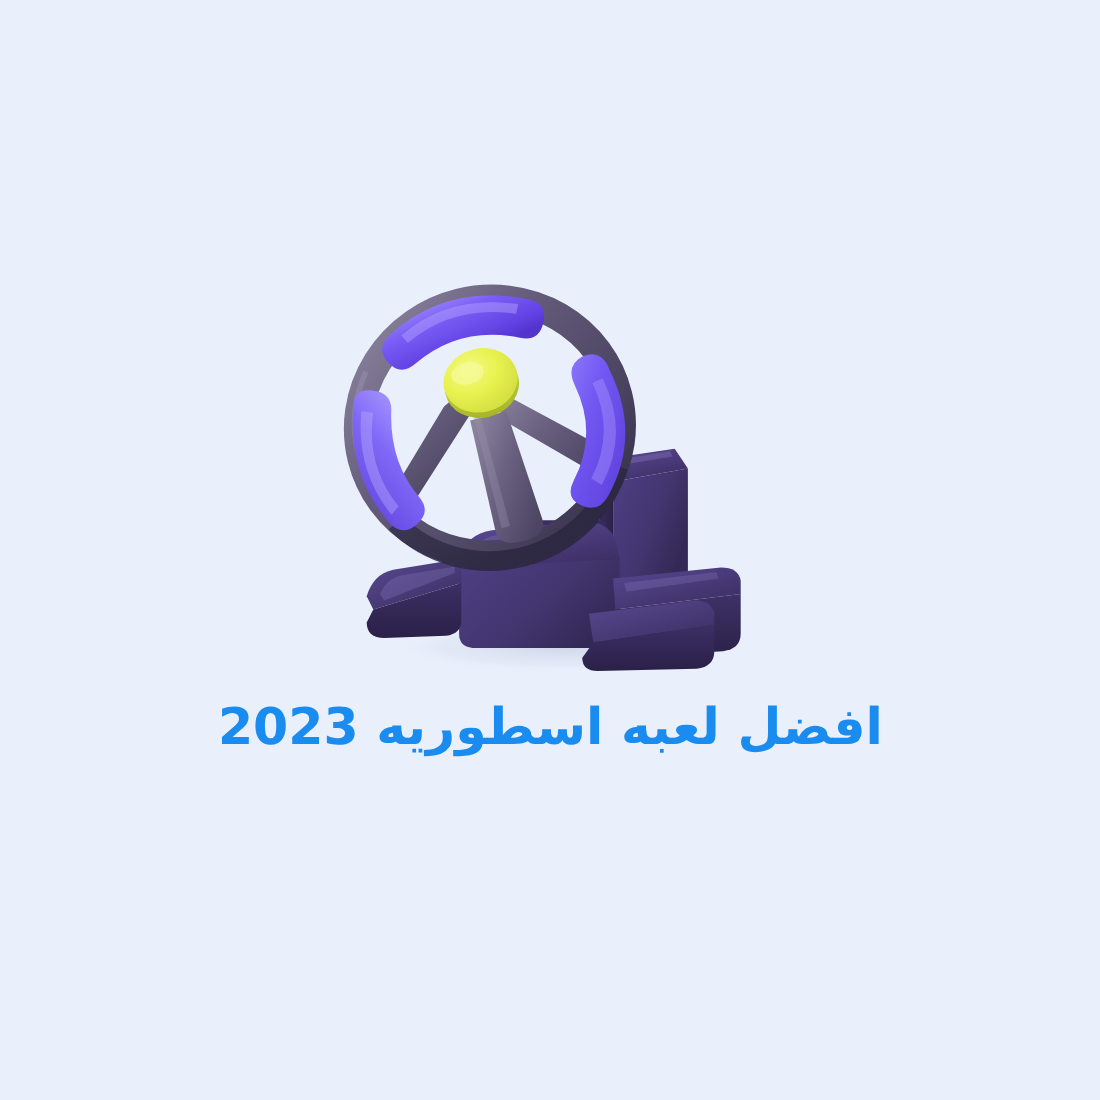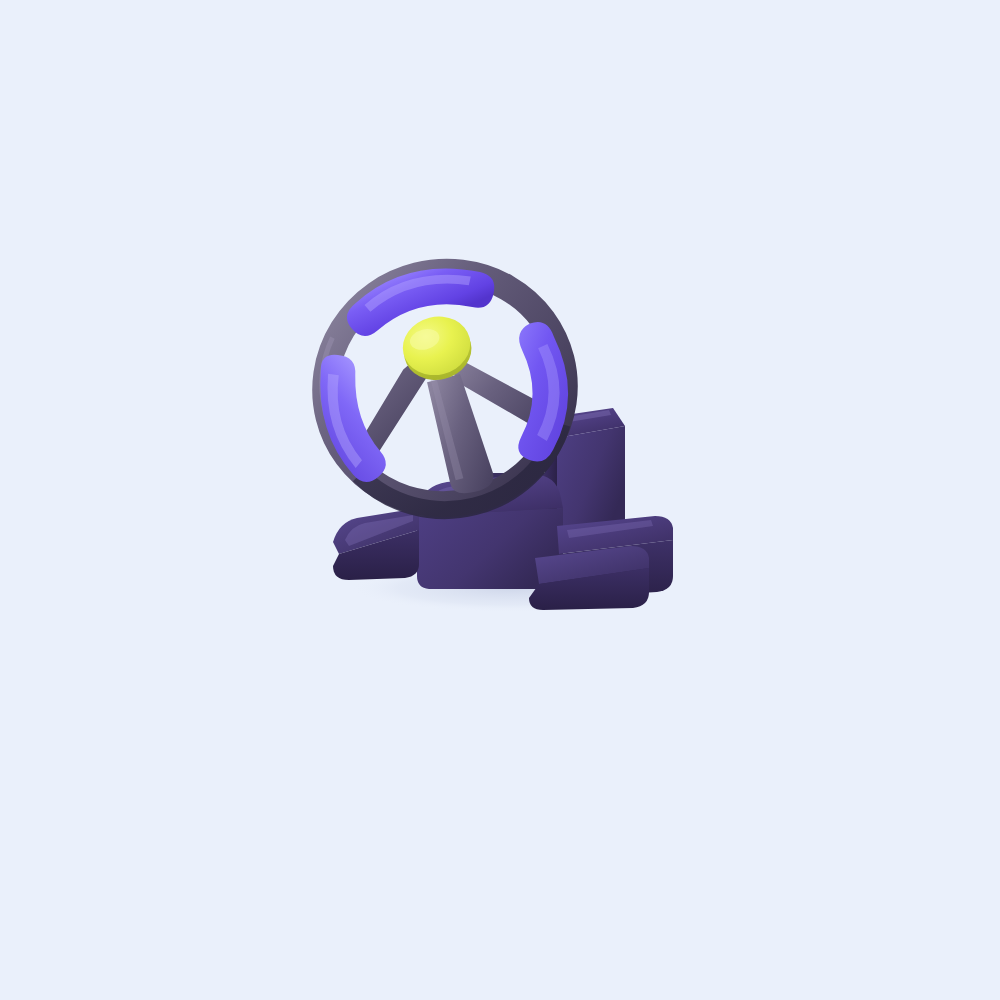--- a/index.html
+++ b/index.html
@@ -572,14 +572,17 @@
 
         <path d="M-116 -48 Q-136 12 -110 62 Q-102 78 -86 70 Q-70 62 -78 46 Q-96 10 -84 -34 Q-78 -52 -96 -58 Q-112 -64 -116 -48 Z" fill="url(#gGripLeft)"></path>
         <path d="M-110 -42 Q-128 10 -106 56 L-98 50 Q-118 8 -100 -38 Z" fill="#bbaeff" opacity="0.4"></path>
 
         <path d="M118 -24 Q132 40 90 86 Q78 100 64 90 Q50 80 62 66 Q94 30 84 -18 Q80 -38 98 -42 Q116 -44 118 -24 Z" fill="url(#gGripRight)"></path>
         <path d="M110 -18 Q122 36 86 76 L78 68 Q110 32 100 -16 Z" fill="#ab9bff" opacity="0.4"></path>
       </g>
     </svg>
   </div>
 
+  <div class="headline">
+    <h1 class="headline-text" style="color: rgb(26, 140, 240);">افضل لعبه اسطوريه 2023</h1>
+  </div>
 
 </div>
 
 </body></html>

